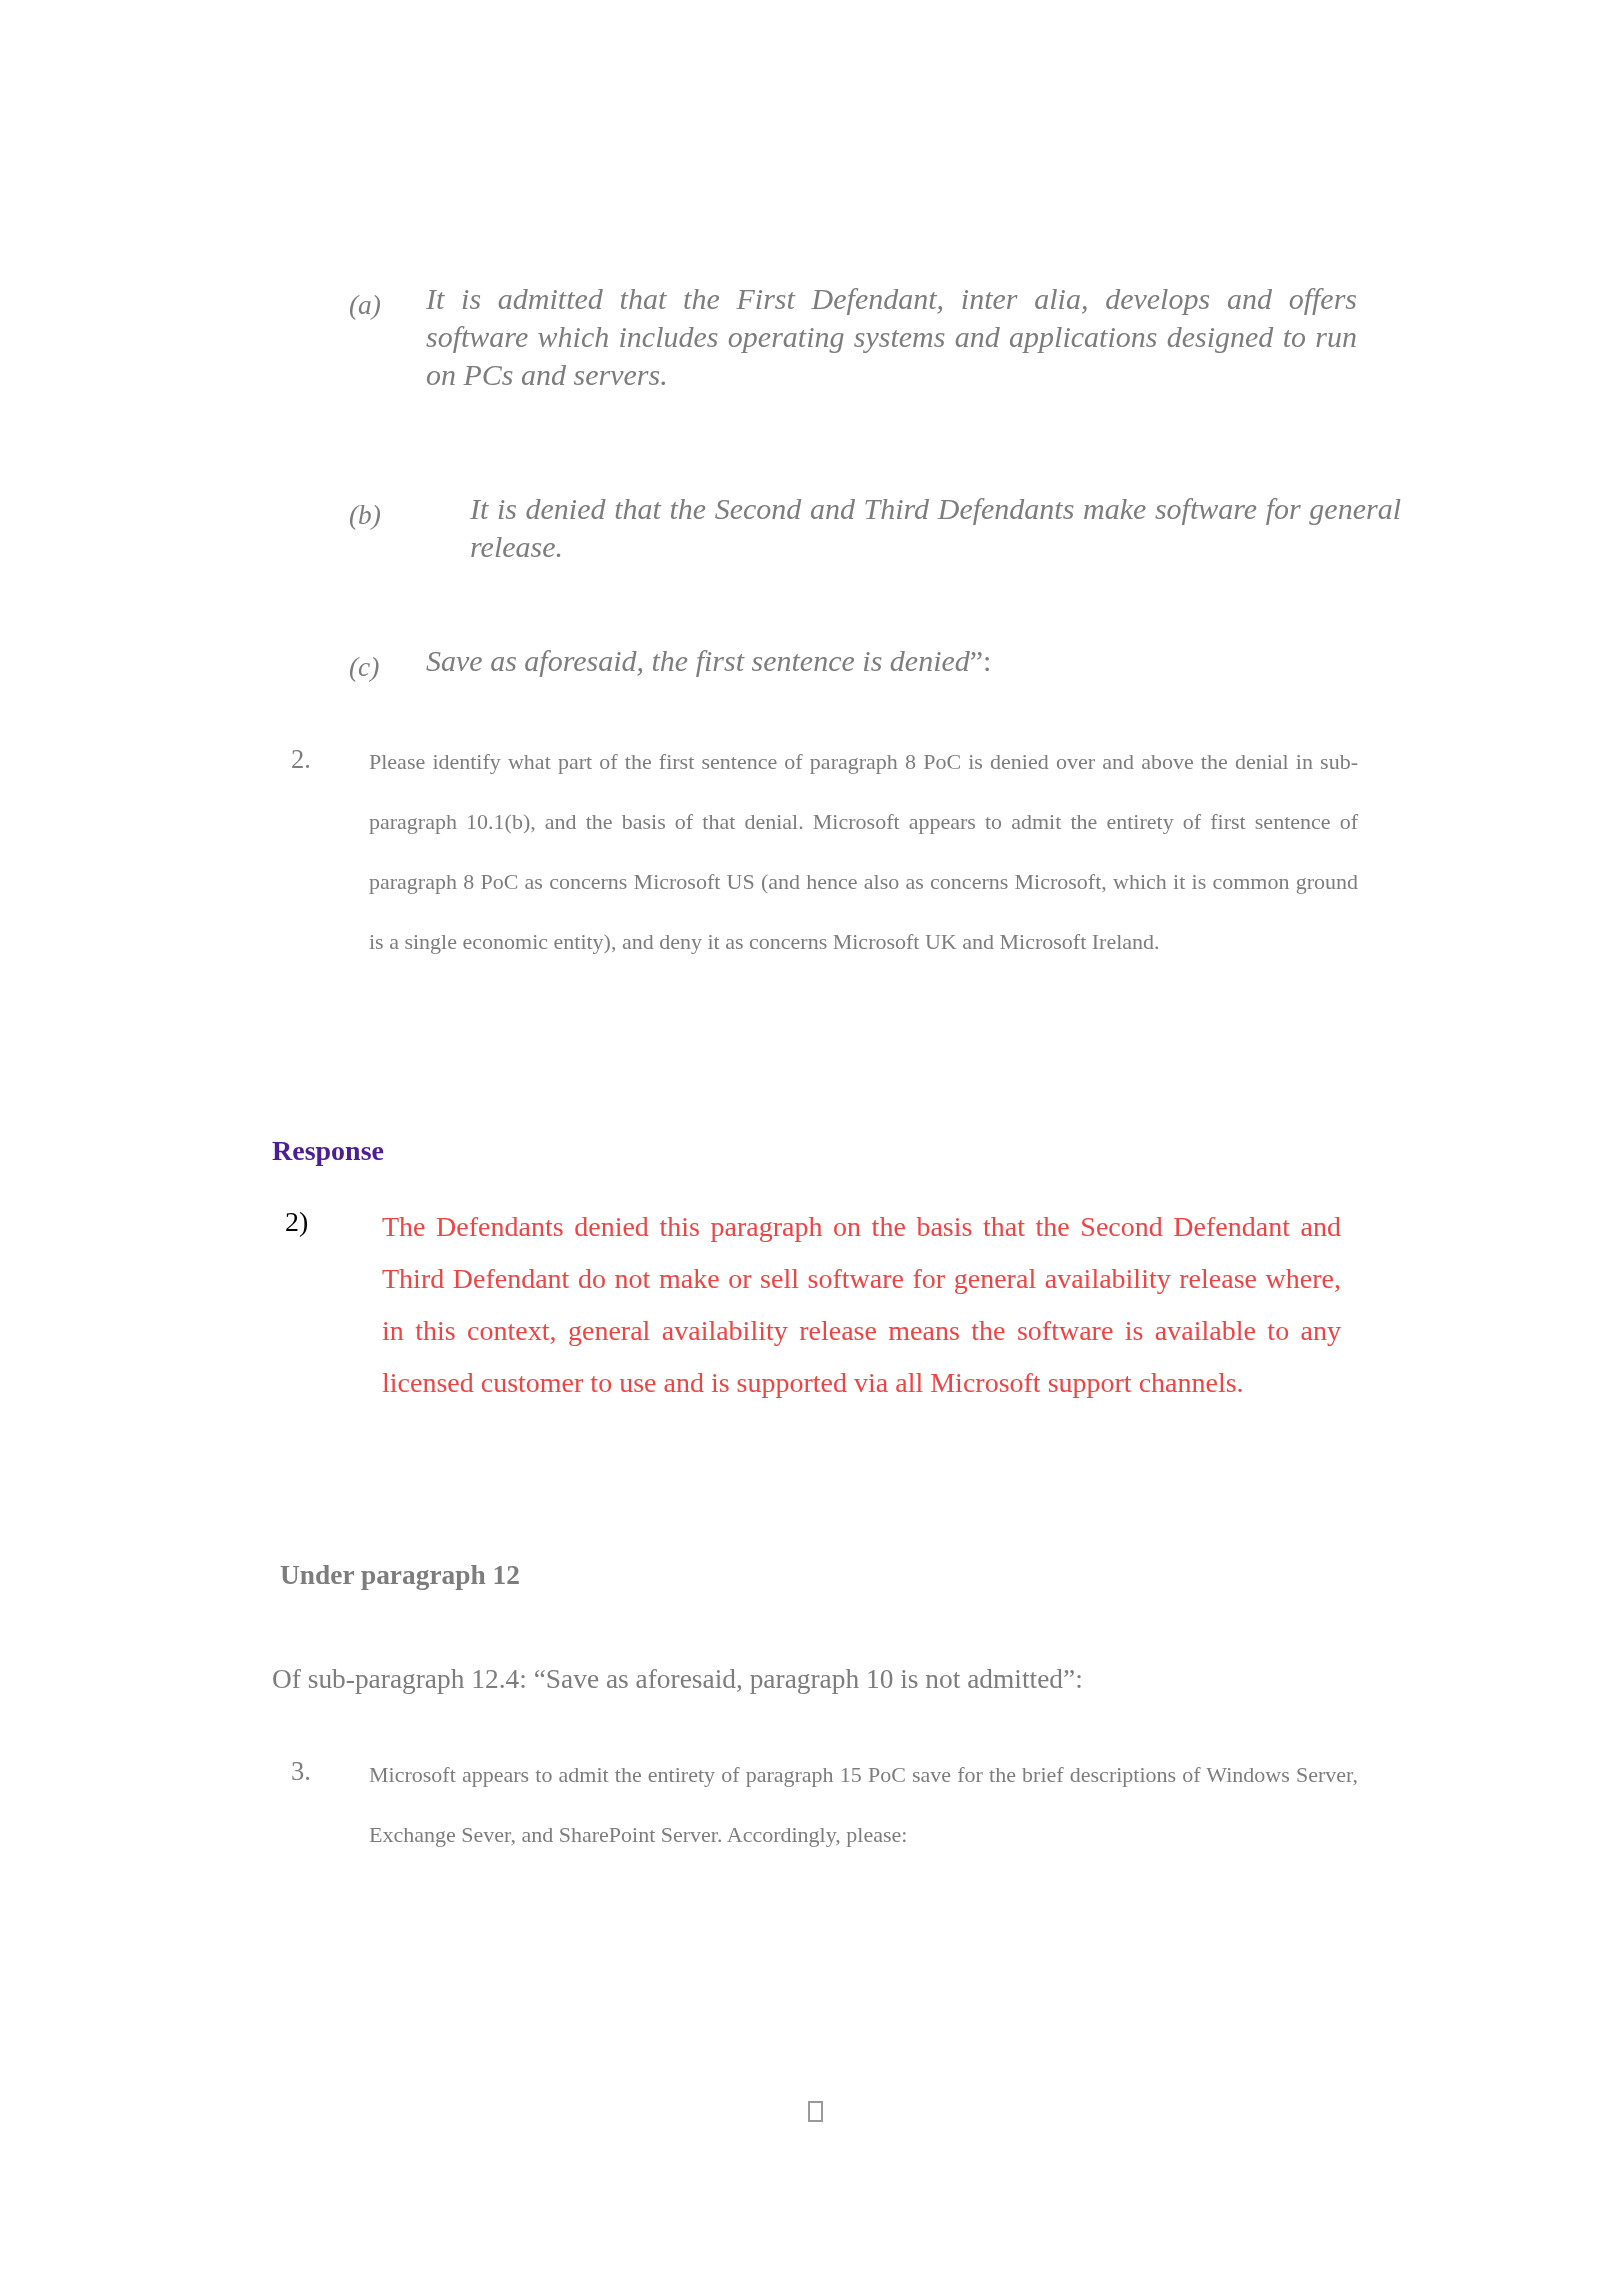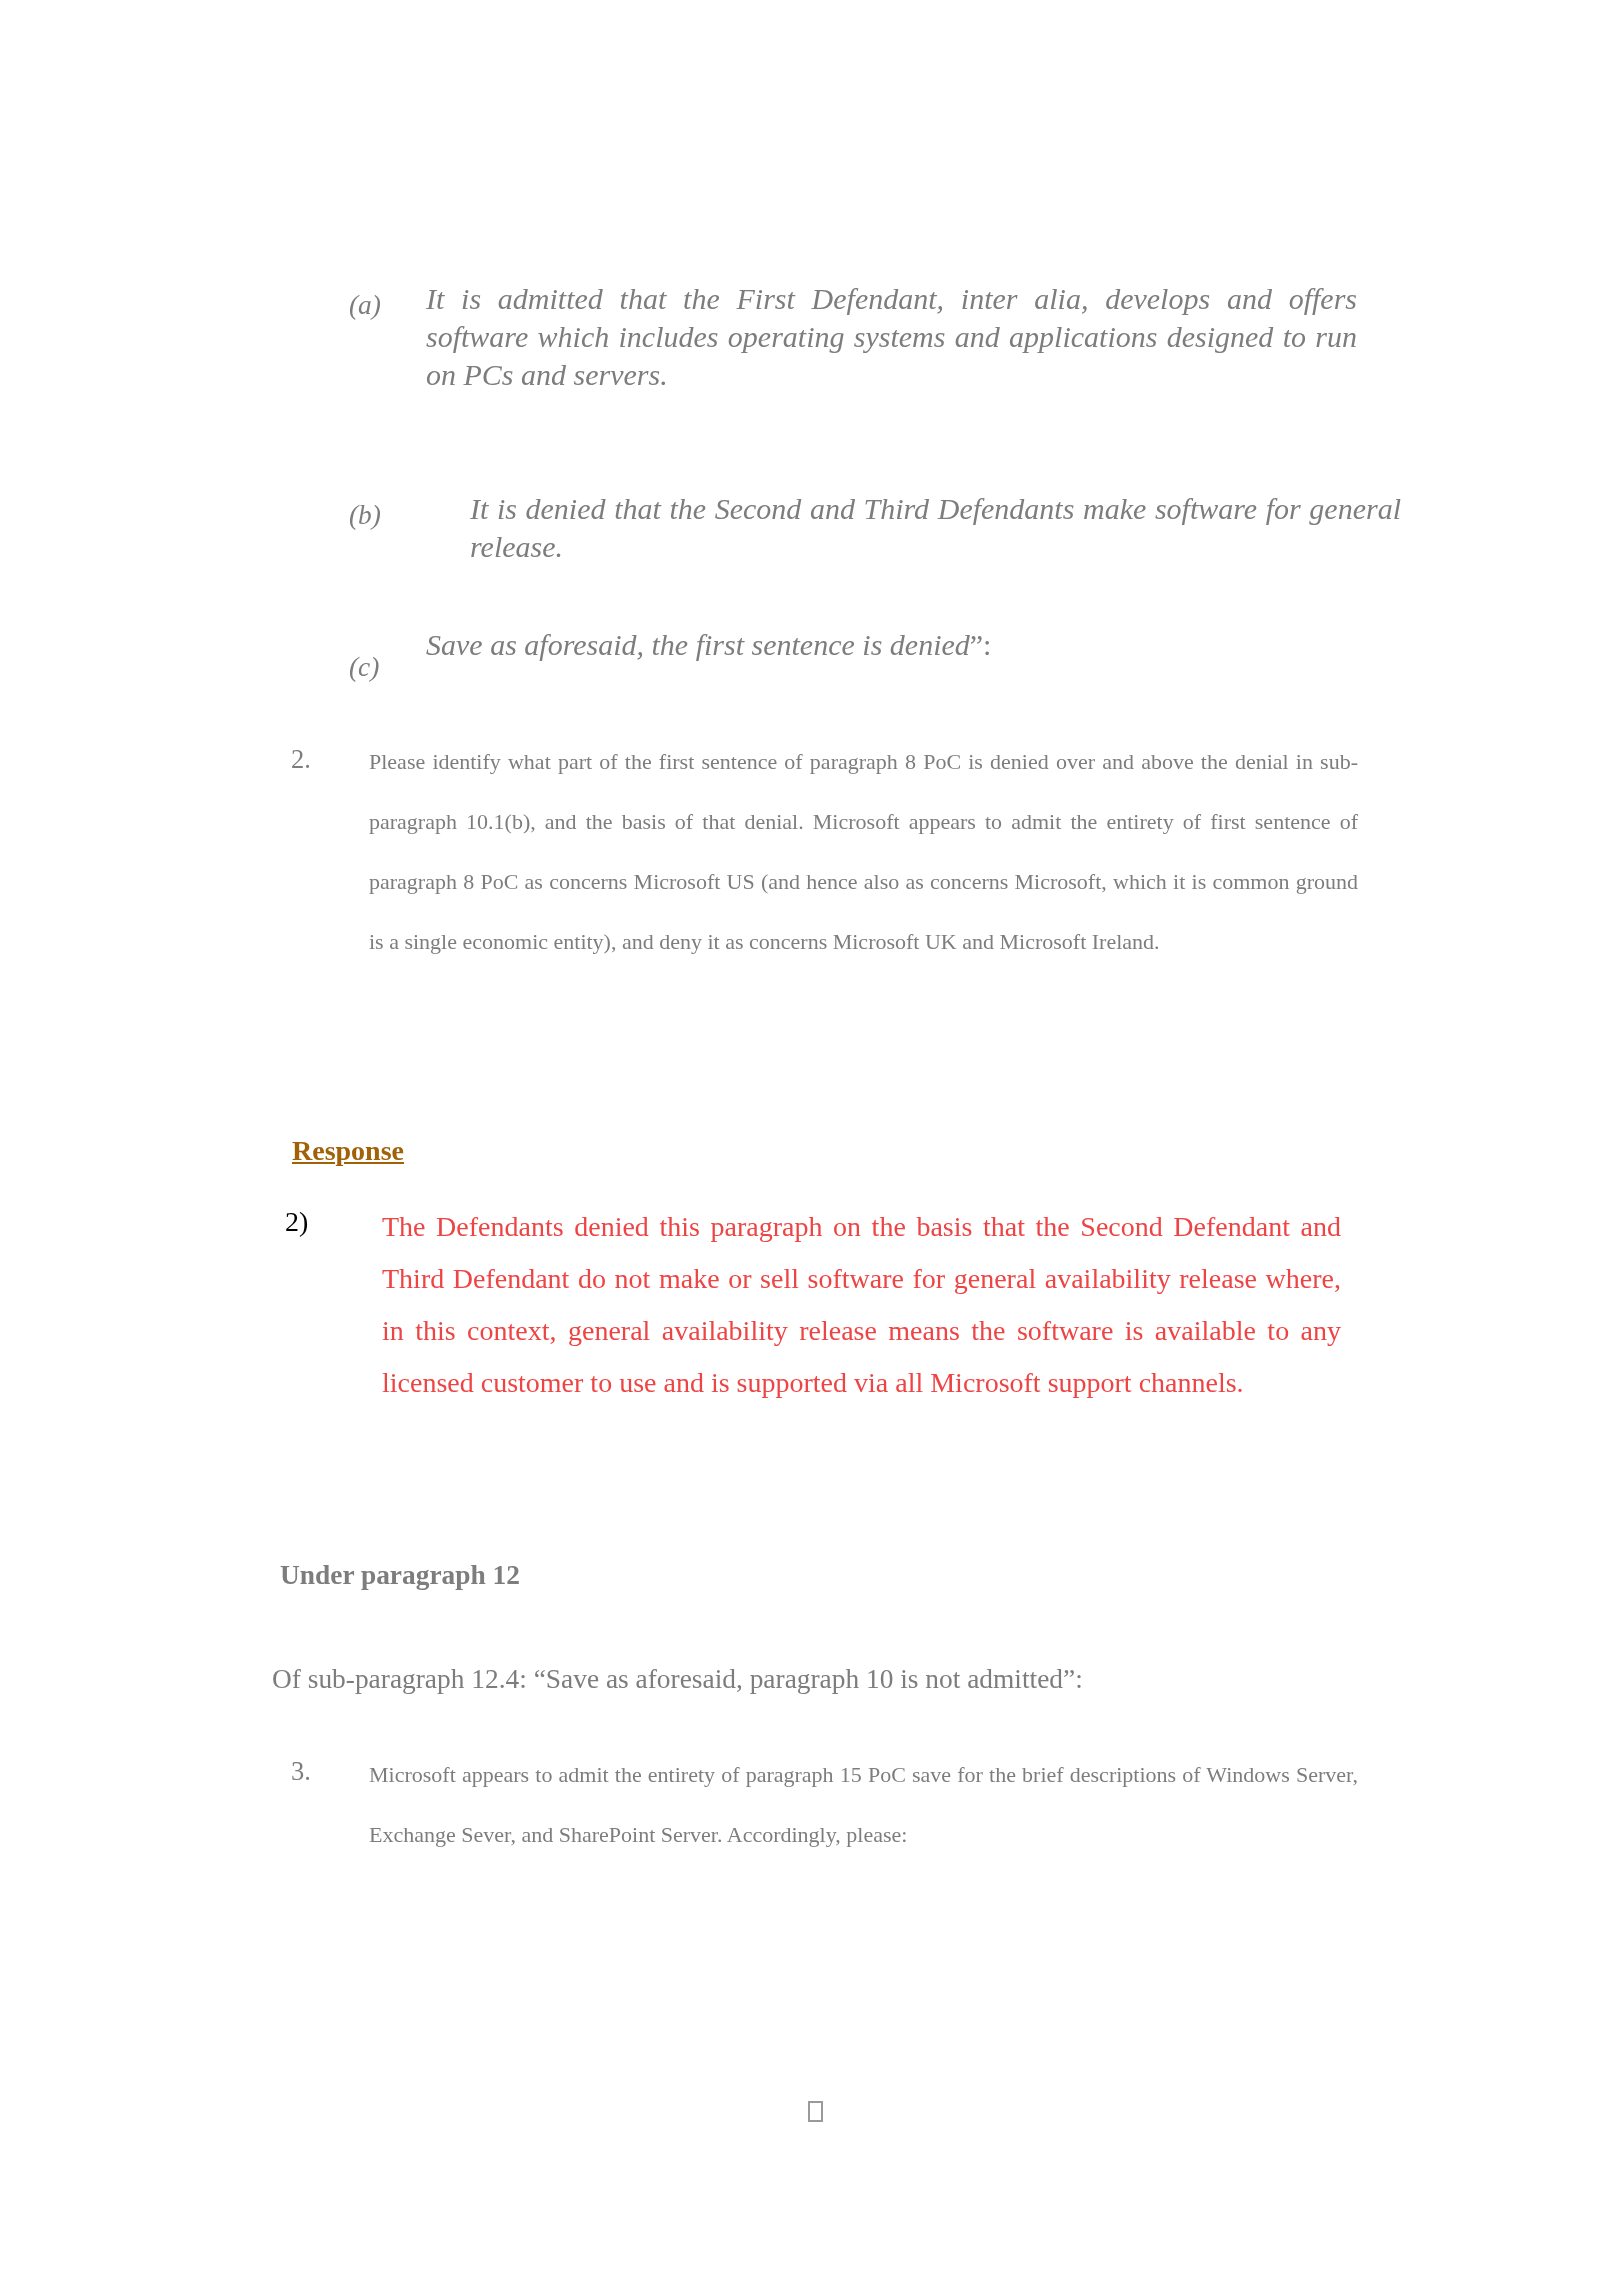--- a/index.html
+++ b/index.html
@@ -13,21 +13,21 @@
   .sub-text { position: absolute; left: 426px; width: 931px; font-style: italic;
               font-size: 30px; line-height: 38px; }
 
   
   .num-label { position: absolute; left: 291px; font-size: 26.5px; }
   .num-text { position: absolute; left: 369px; width: 989px; font-size: 22px;
               line-height: 60px; }
 
   
   .resp-heading { position: absolute; left: 272px; top: 1135px; font-size: 28px;
-                  font-weight: bold; text-decoration: underline; color: #a16207; margin-left: 20px; }
+                  font-weight: bold; color: #4c1d95; }
   .resp-label { position: absolute; left: 285px; top: 1206px; font-size: 28px; color: #000; }
   .resp-text { position: absolute; left: 382px; top: 1201px; width: 959px; font-size: 28px;
                line-height: 52px; color: #ef4444; }
 
   .section-heading { position: absolute; left: 272px; top: 1560px; font-size: 27.4px;
                      font-weight: bold; margin-left: 8px; }
   .intro-line { position: absolute; left: 272px; top: 1664px; font-size: 27.4px; }
 
   .page-marker { position: absolute; left: 808px; top: 2101px; width: 14.7px; height: 20.6px;
                  border: 2px solid #9a9a9a; box-sizing: border-box; }
@@ -35,21 +35,21 @@
 </head>
 <body>
 
 <div class="sub-label gray" style="top:290px;">(a)</div>
 <div class="sub-text gray just" style="top:280px;">It is admitted that the First Defendant, inter alia, develops and offers software which includes operating systems and applications designed to run on PCs and servers.</div>
 
 <div class="sub-label gray" style="top:500px;">(b)</div>
 <div class="sub-text gray just" style="top:490px;margin-left:44px;">It is denied that the Second and Third Defendants make software for general release.</div>
 
 <div class="sub-label gray" style="top:652px;">(c)</div>
-<div class="sub-text gray" style="top:626px;"><span>Save as aforesaid, the first sentence is denied</span><span style="font-style:normal;">”:</span></div>
+<div class="sub-text gray" style="top:642px;"><span>Save as aforesaid, the first sentence is denied</span><span style="font-style:normal;">”:</span></div>
 
 <div class="num-label gray" style="top:744px;">2.</div>
 <div class="num-text gray just" style="top:732px;">Please identify what part of the first sentence of paragraph 8 PoC is denied over and above the denial in sub-paragraph 10.1(b), and the basis of that denial. Microsoft appears to admit the entirety of first sentence of paragraph 8 PoC as concerns Microsoft US (and hence also as concerns Microsoft, which it is common ground is a single economic entity), and deny it as concerns Microsoft UK and Microsoft Ireland.</div>
 
 <div class="resp-heading">Response</div>
 <div class="resp-label">2)</div>
 <div class="resp-text just">The Defendants denied this paragraph on the basis that the Second Defendant and Third Defendant do not make or sell software for general availability release where, in this context, general availability release means the software is available to any licensed customer to use and is supported via all Microsoft support channels.</div>
 
 <div class="section-heading gray">Under paragraph 12</div>
 <div class="intro-line gray"><span>Of sub-paragraph 12.4: “</span><span style="">Save as aforesaid, paragraph 10 is not admitted</span><span>”:</span></div>

